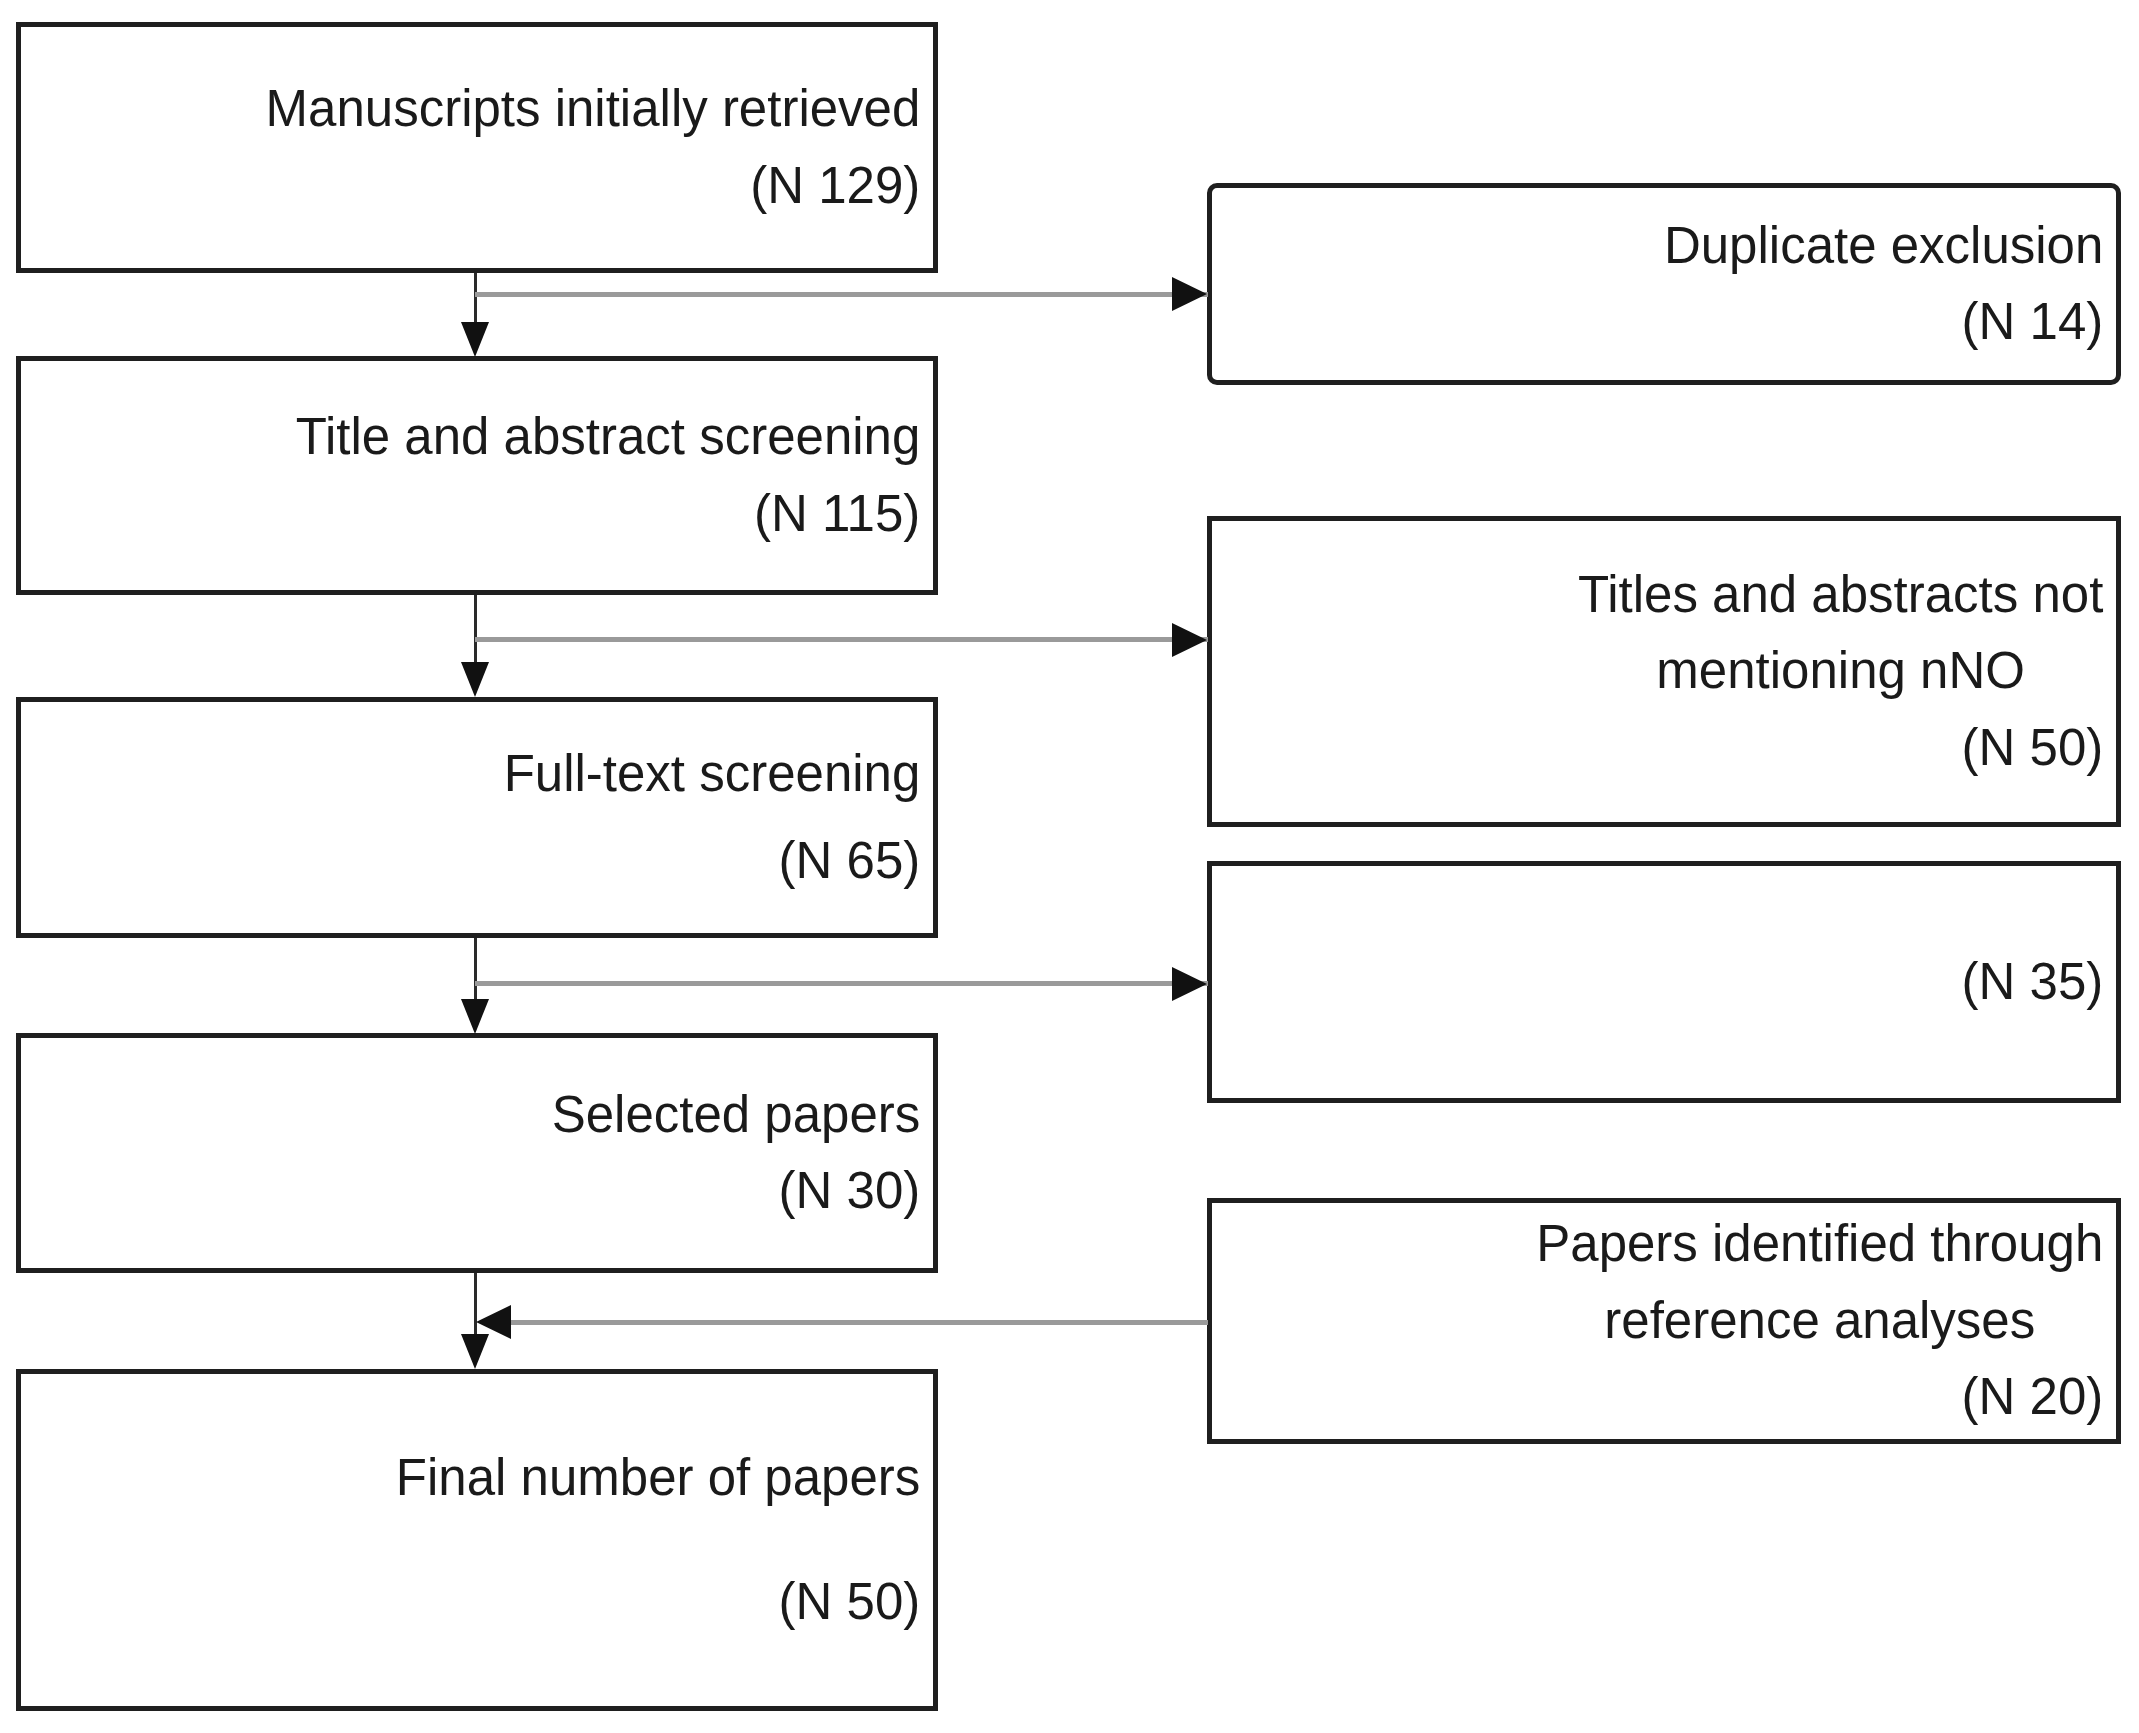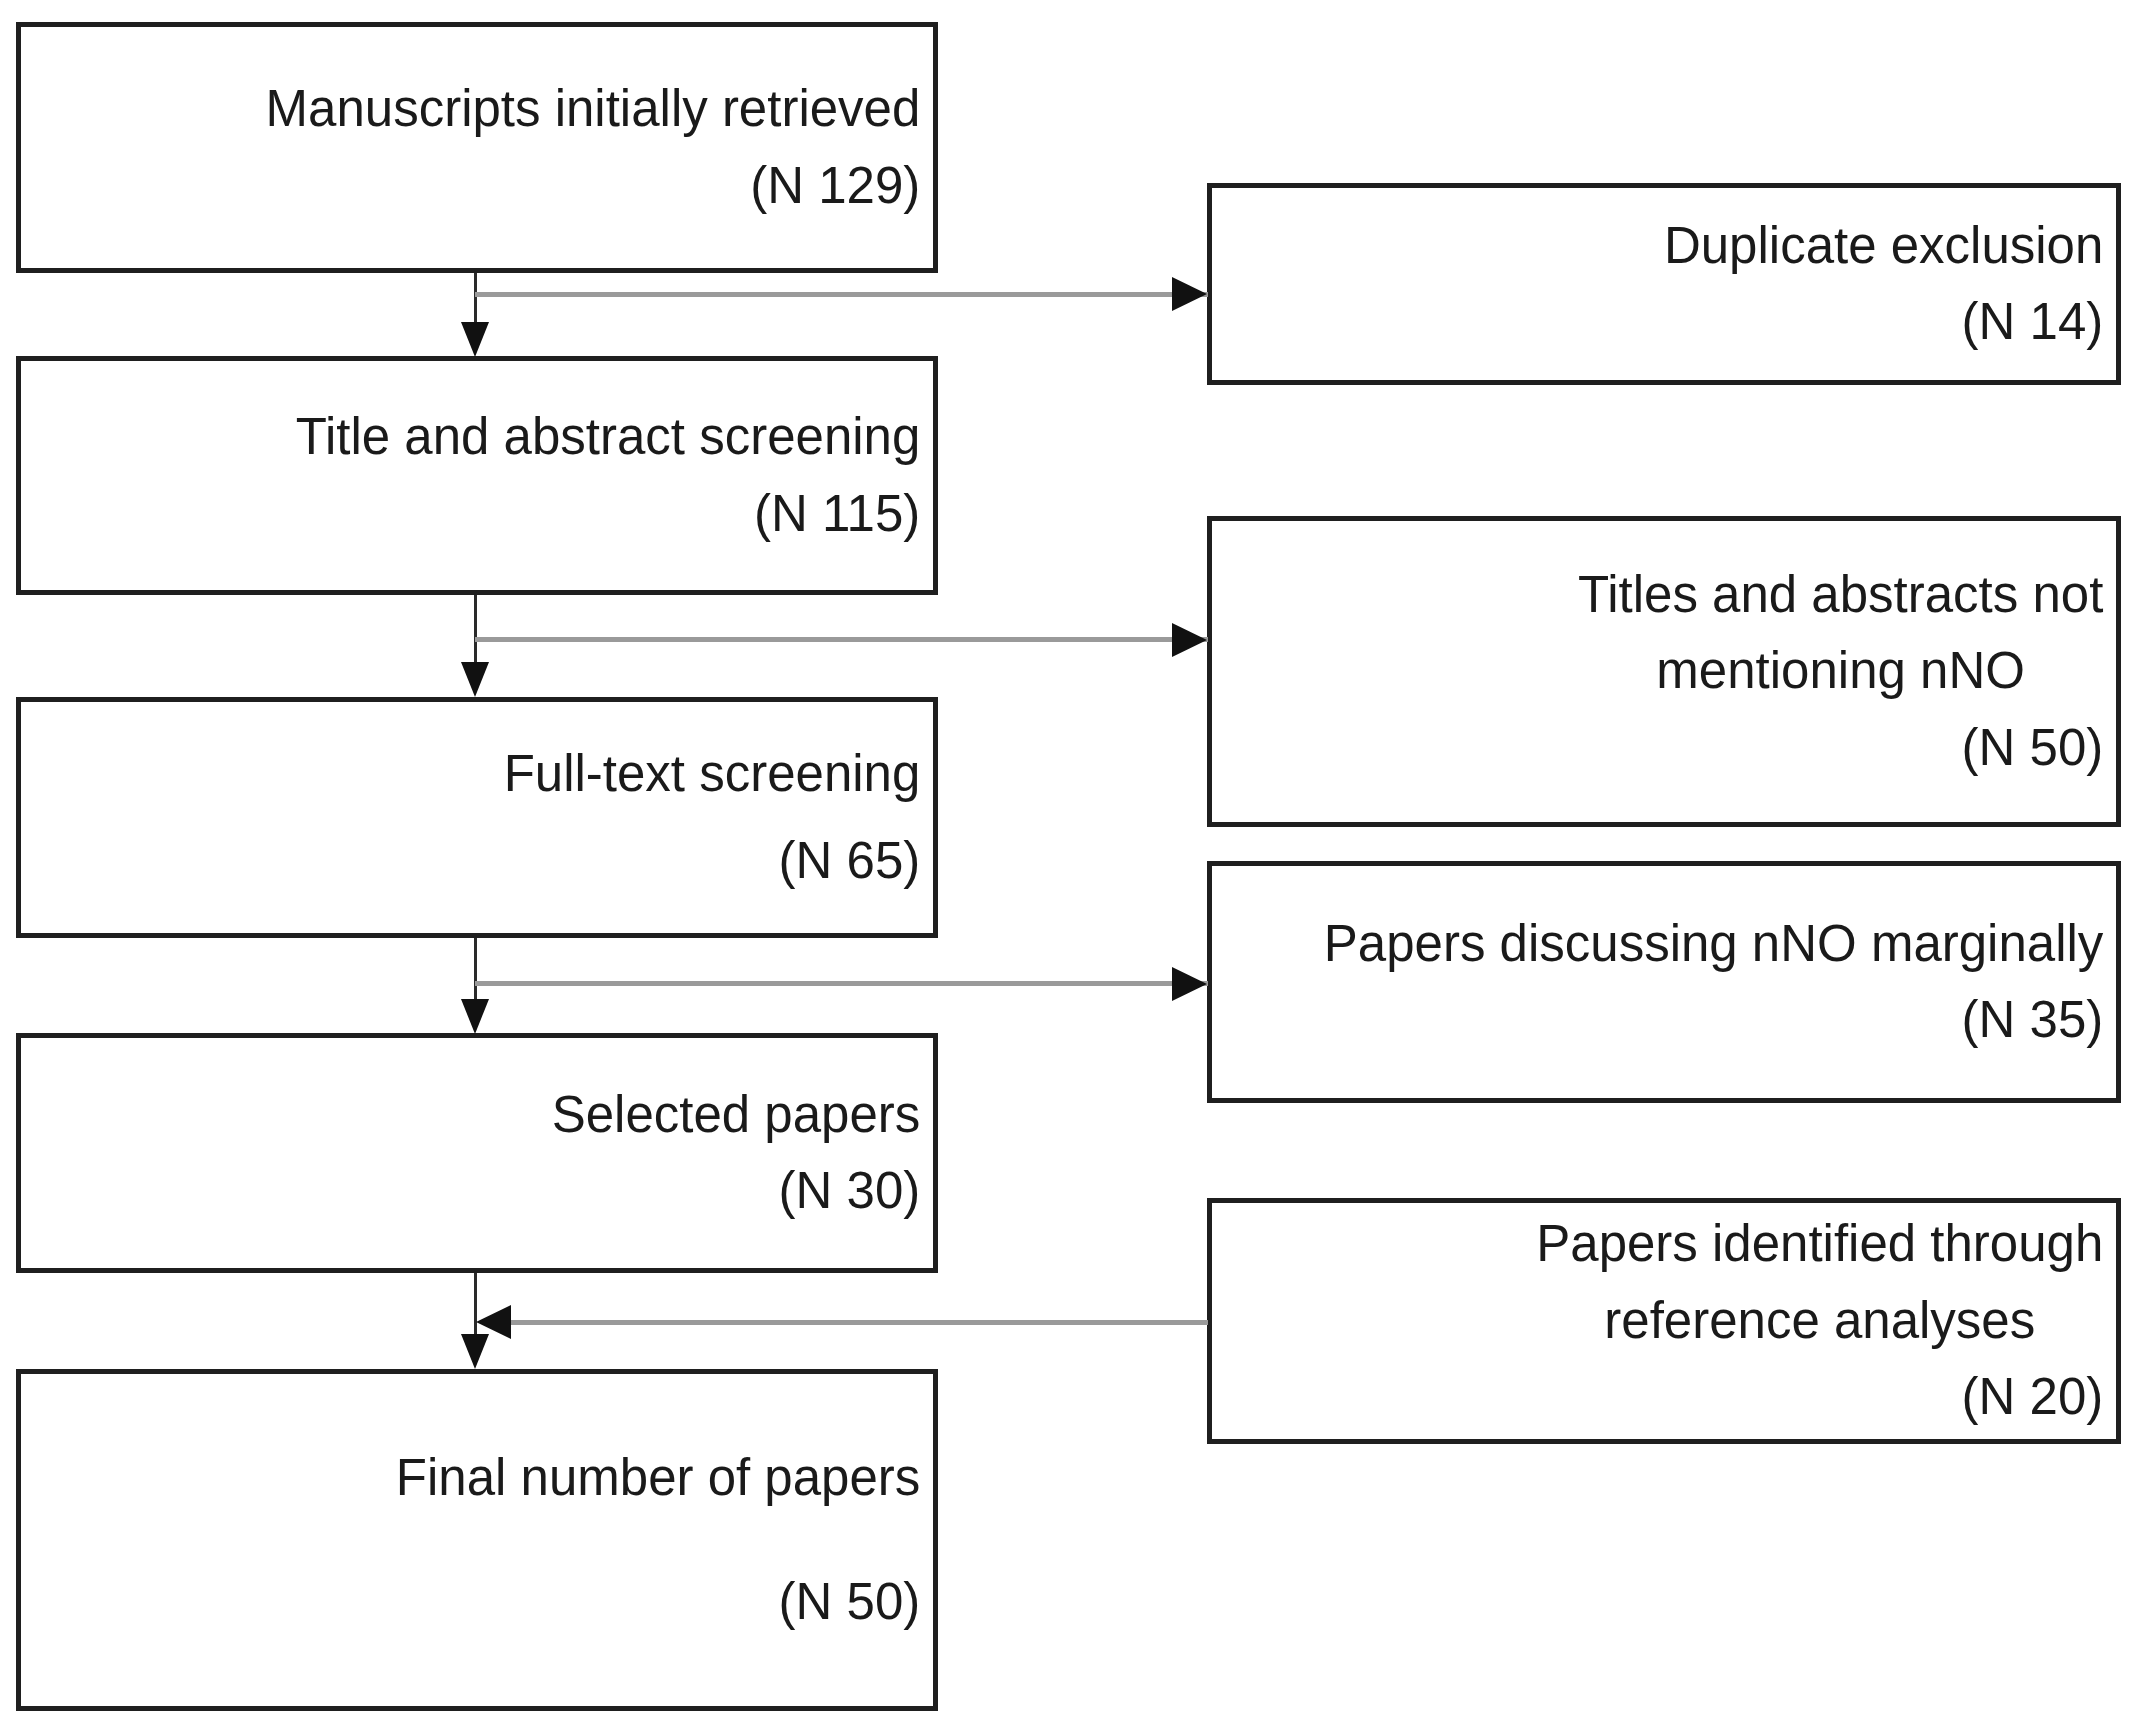--- a/index.html
+++ b/index.html
@@ -35,21 +35,21 @@
   
   .main-col { left: 16px; width: 922px; }
   #m1 { top: 22px;   height: 251px; }
   #m2 { top: 356px;  height: 239px; }
   #m3 { top: 697px; height: 241px; gap: 11px; }
   #m4 { top: 1033px; height: 240px; }
   #m5 { top: 1369px; height: 342px; gap: 47px; }
 
   
   .side-col { left: 1207px; width: 914px; }
-  #s1 { top: 183px;  height: 202px; }
+  #s1 { top: 183px;  height: 202px; border-radius: 10px; }
   #s2 { top: 516px;  height: 311px; }
   #s3 { top: 861px; height: 242px; }
   #s4 { top: 1198px; height: 246px; }
 
   
   .vline {
     position: absolute;
     left: 474px;
     width: 3.2px;
     background: #2a2a2a;
@@ -131,21 +131,20 @@
   <div class="box side-col" id="s1">
     <span class="label">Duplicate exclusion</span>
     <span class="count">(N 14)</span>
   </div>
   <div class="box side-col" id="s2">
     <span class="label">Titles and abstracts not
 mentioning nNO</span>
     <span class="count">(N 50)</span>
   </div>
   <div class="box side-col" id="s3">
-    <span class="label">Papers discussing nNO marginally</span>
     <span class="count">(N 35)</span>
   </div>
   <div class="box side-col" id="s4">
     <span class="label">Papers identified through
 reference analyses</span>
     <span class="count">(N 20)</span>
   </div>
 
   <div class="vline" id="v1"></div>
   <div class="vline" id="v2"></div>

